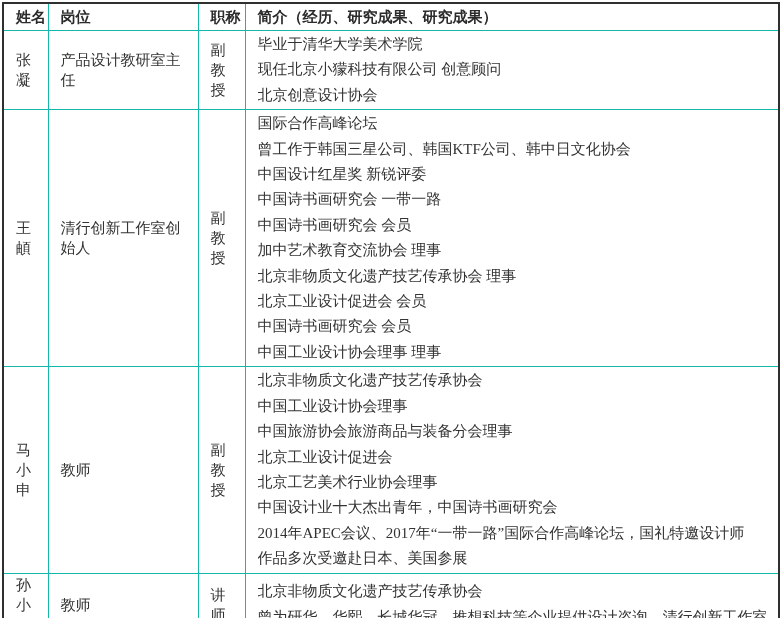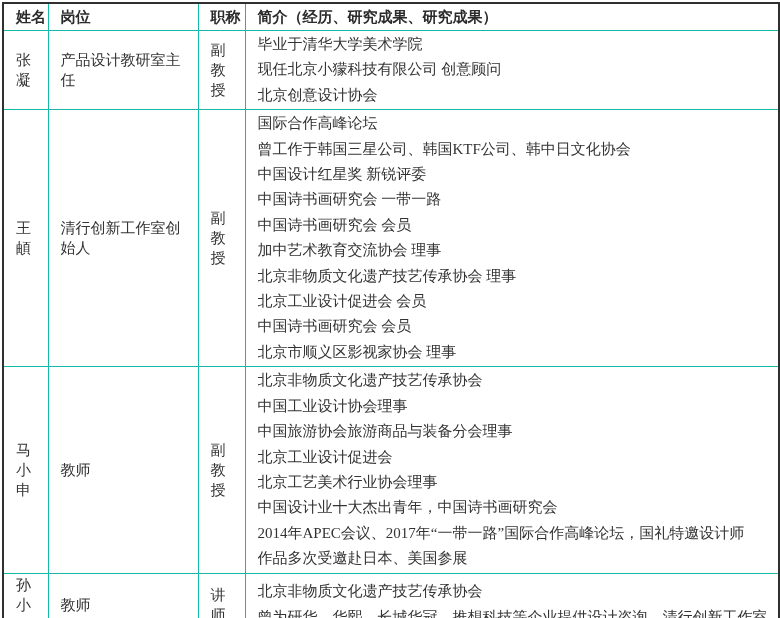--- a/index.html
+++ b/index.html
@@ -95,21 +95,21 @@
           <td class="col-intro">
             <div class="line">国际合作高峰论坛</div>
             <div class="line">曾工作于韩国三星公司、韩国KTF公司、韩中日文化协会</div>
             <div class="line">中国设计红星奖 新锐评委</div>
             <div class="line">中国诗书画研究会 一带一路</div>
             <div class="line">中国诗书画研究会 会员</div>
             <div class="line">加中艺术教育交流协会 理事</div>
             <div class="line">北京非物质文化遗产技艺传承协会 理事</div>
             <div class="line">北京工业设计促进会 会员</div>
             <div class="line">中国诗书画研究会 会员</div>
-            <div class="line">北京市顺义区影视家协会 理事</div>
+            <div class="line">中国工业设计协会理事 理事</div>
           </td>
         </tr>
         <tr>
           <td class="col-name">马小申</td>
           <td class="col-position">教师</td>
           <td class="col-title">副教授</td>
           <td class="col-intro">
             <div class="line">北京非物质文化遗产技艺传承协会</div>
             <div class="line">中国工业设计协会理事</div>
             <div class="line">中国旅游协会旅游商品与装备分会理事</div>

